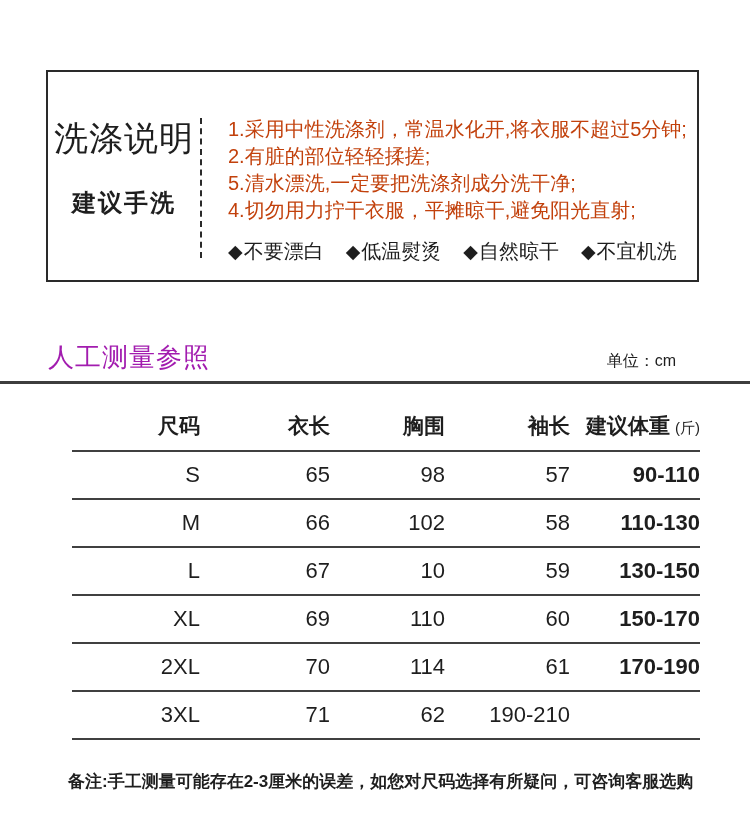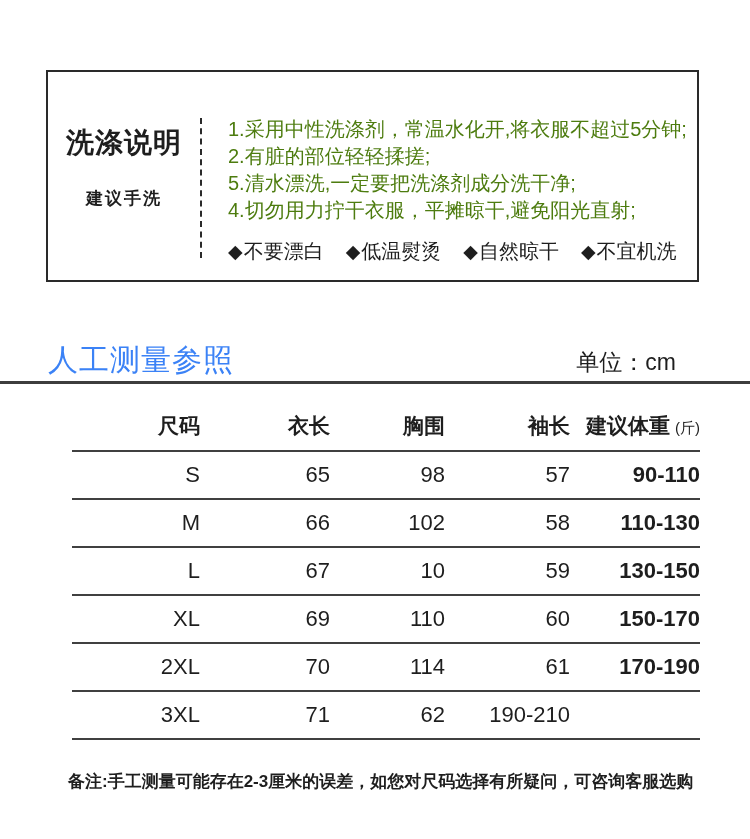--- a/index.html
+++ b/index.html
@@ -26,58 +26,58 @@
   .wash-left {
     width: 152px;
     display: flex;
     flex-direction: column;
     align-items: center;
     justify-content: center;
     gap: 25px;
     padding-bottom: 18px;
     box-sizing: border-box;
   }
-  .wash-title   { font-size: 28px; font-weight: bold; letter-spacing: 1px; white-space: nowrap; }
-  .wash-subtitle{ font-size: 17px; font-weight: bold; letter-spacing: 2px; white-space: nowrap; }
+  .wash-title   { font-size: 34px; font-weight: normal; letter-spacing: 1px; white-space: nowrap; }
+  .wash-subtitle{ font-size: 24px; font-weight: bold; letter-spacing: 2px; white-space: nowrap; }
   .wash-divider {
     width: 0;
     border-left: 2px dashed #2a2a2a;
     margin: 46px 0 22px 0;
   }
   .wash-right {
     flex: 1;
     padding: 44px 6px 0 26px;
     box-sizing: border-box;
   }
   .wash-line {
     font-size: 20px;
     line-height: 27px;
     white-space: nowrap;
-    color: #4d7c0f;
+    color: #c2410c;
   }
   .care-tags {
     margin-top: 14px;
     display: flex;
     gap: 22px;
     font-size: 20px;
     white-space: nowrap;
   }
   .care-tag { display: inline-flex; align-items: center; }
   .diamond { font-size: 19px; margin-right: 1px; }
 
   
   .section-header {
     position: absolute;
     left: 48px; right: 74px; top: 340px;
     display: flex;
     justify-content: space-between;
     align-items: baseline;
   }
-  .section-title { font-size: 30px; color: #3b82f6; letter-spacing: 1px; }
-  .unit-label    { font-size: 23px; color: #1e1e1e; }
+  .section-title { font-size: 26px; color: #a21caf; letter-spacing: 1px; }
+  .unit-label    { font-size: 16px; color: #1e1e1e; }
 
   .full-divider {
     position: absolute;
     left: 0; top: 381px;
     width: 750px; height: 3px;
     background: #3d3d3d;
   }
 
   
   .size-table {

